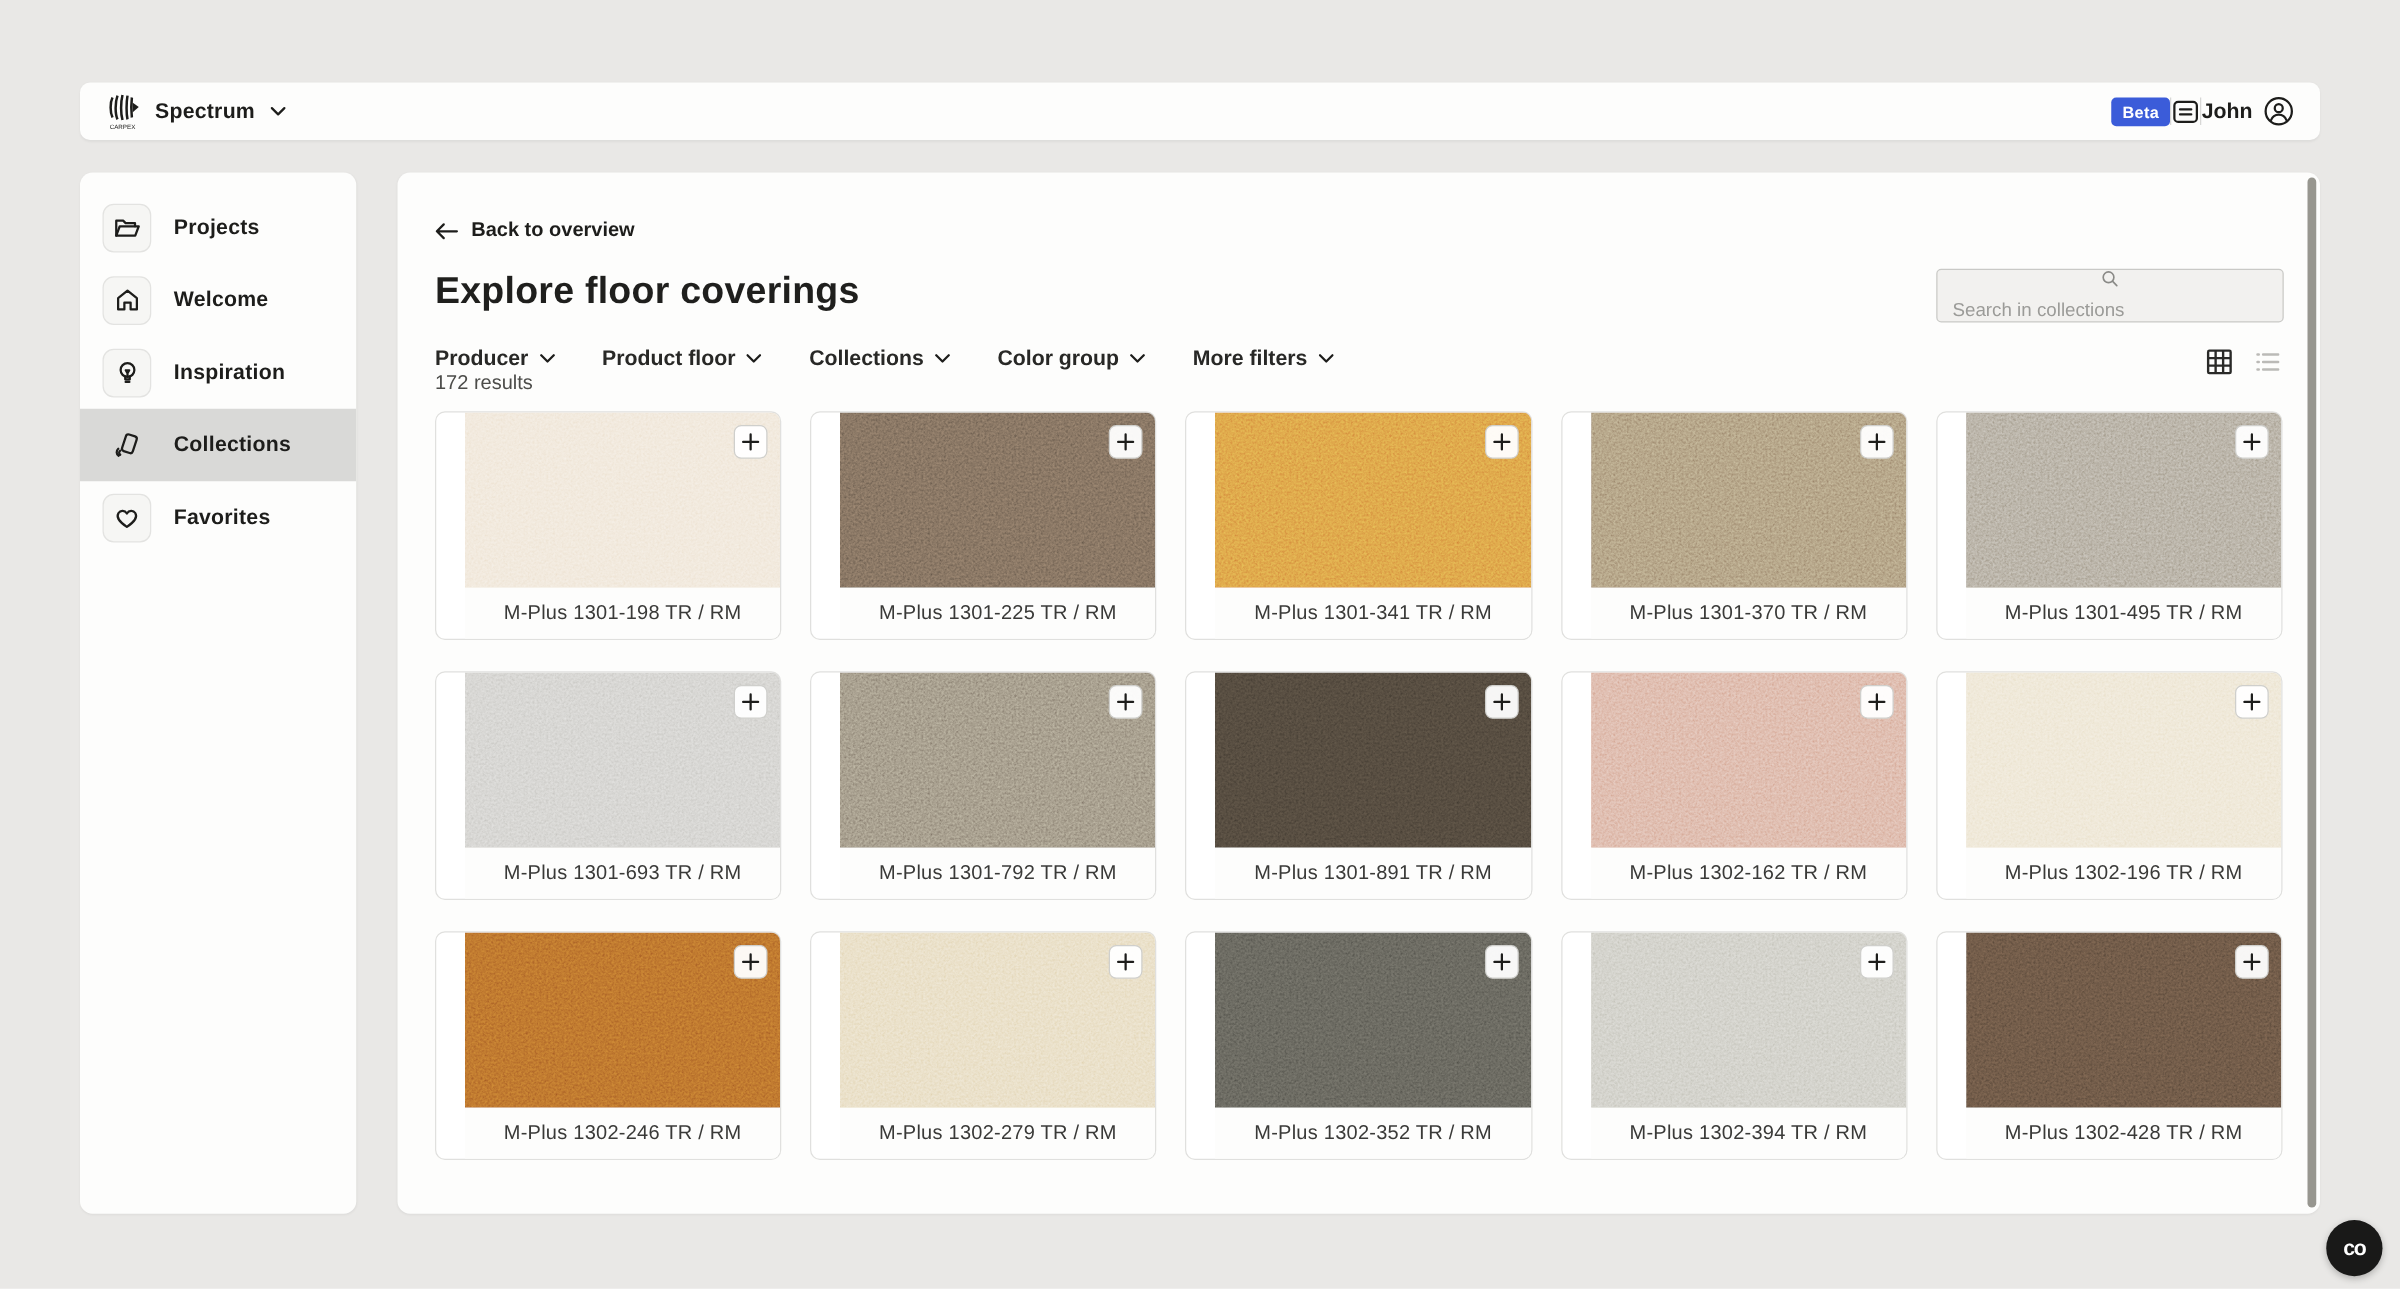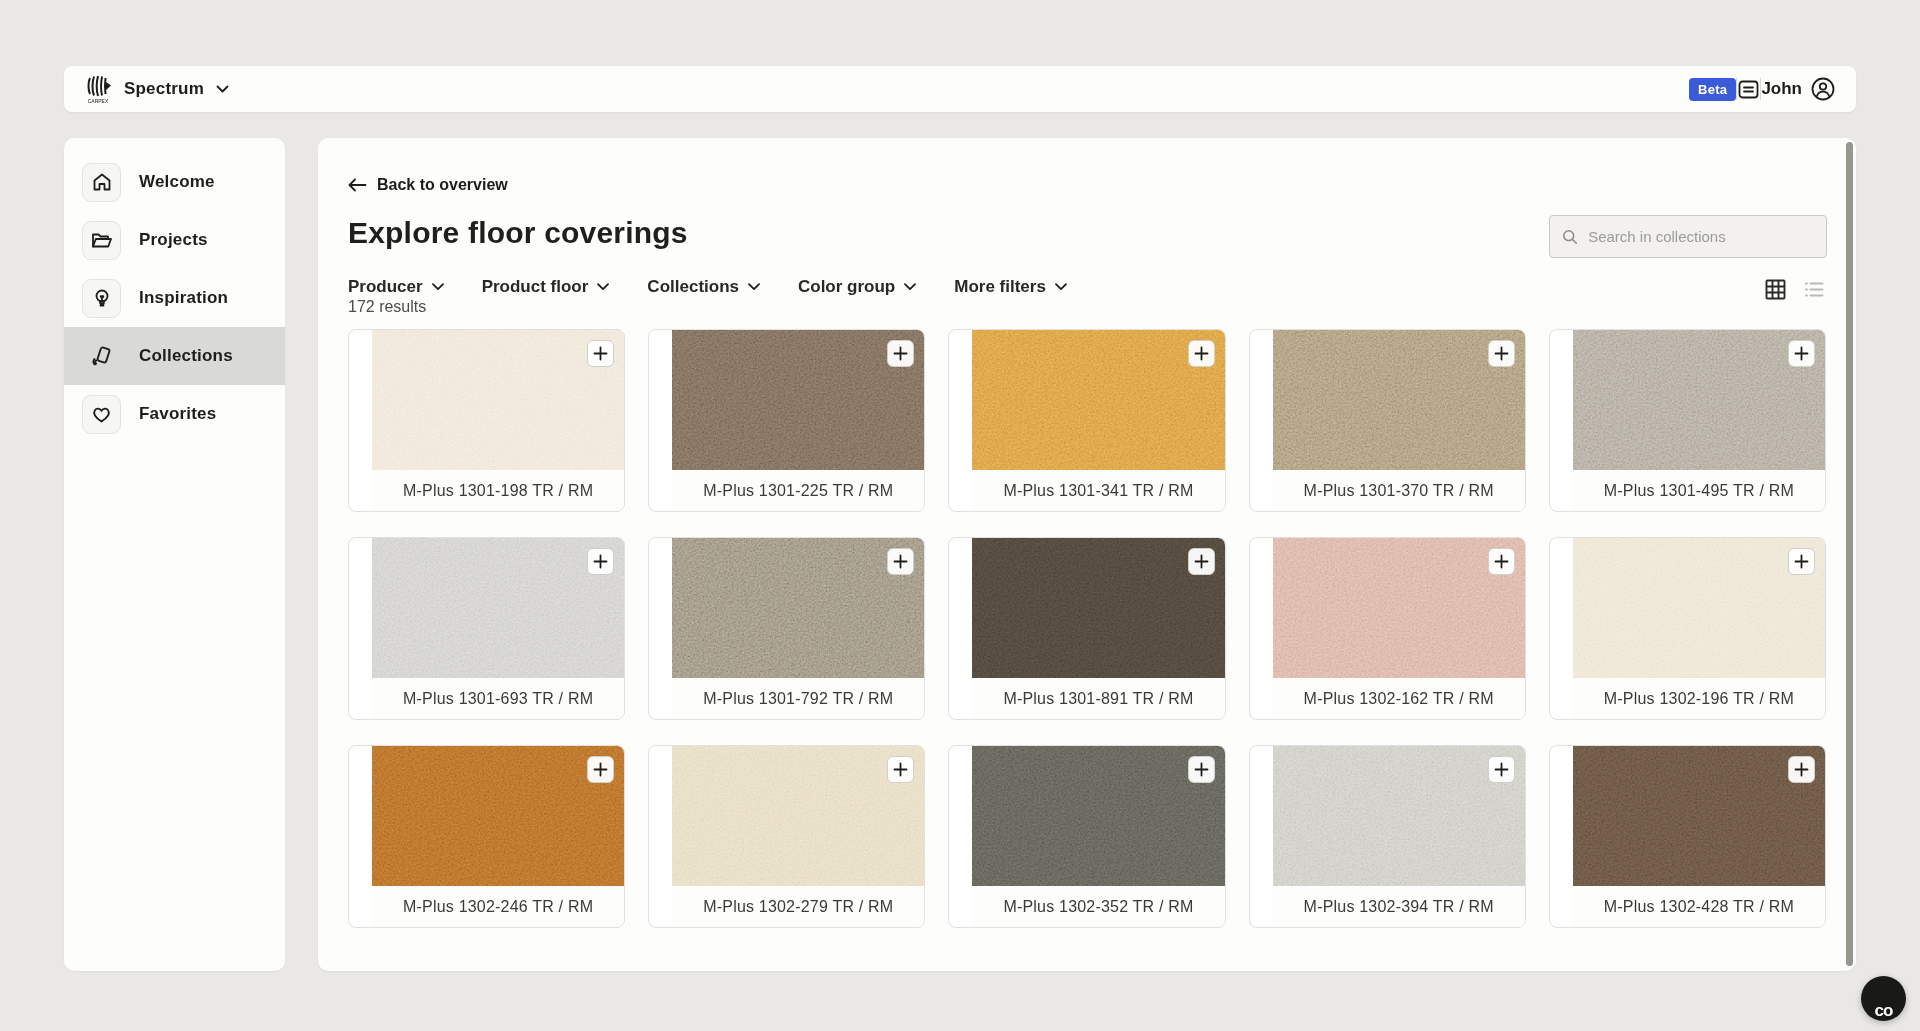--- a/index.html
+++ b/index.html
@@ -46,21 +46,21 @@
   
   .main {
     position:absolute; left:318px; top:138px; width:1538px; height:833px;
     border-radius:10px; padding:38px 30px 0; overflow:hidden;
   }
   .back-link { display:flex; align-items:center; gap:10px; font-weight:700; font-size:16px; cursor:pointer; width:max-content;justify-content:flex-end; }
   .page-title { margin-top:22px; font-size:30px; font-weight:700; height:36px; letter-spacing:.2px; color:#1f1f1d; }
   .search-box {
     position:absolute; top:77px; right:29px; width:278px; height:43px;
     background:#f2f1ef; border:1px solid #c9c9c6; border-radius:4px;
-    display:flex; align-items:center; padding:0 12px; gap:10px;
+    display:flex; align-items:center; padding:0 12px; gap:10px;flex-direction:column;
   }
   .search-box input {
     border:none; outline:none; background:transparent; font-size:15px; width:100%;
     font-family:"Liberation Sans", sans-serif; color:#3a3a38;
   }
   .search-box input::placeholder { color:#9b9b98; }
 
   .filter-row { margin-top:24px; display:flex; align-items:center; gap:38px; height:22px; }
   .filter { display:flex; align-items:center; gap:9px; font-weight:700; font-size:17px; cursor:pointer; color:#282826; }
   .view-toggles { position:absolute; right:30px; top:140px; display:flex; align-items:center; gap:16px; }
@@ -88,21 +88,21 @@
     font-size:16px; color:#3a3a38; background:#fdfdfc; letter-spacing:.2px;
   }
 
   .scrollbar-thumb {
     position:absolute; right:3px; top:4px; bottom:5px; width:7px;
     background:#97968f; border-radius:4px; cursor:pointer;
   }
 
   .co-button {
     position:absolute; left:1861px; top:976px; width:45px; height:45px; border-radius:50%;
-    background:#191918; color:#fff; display:flex; align-items:flex-end; justify-content:center;
+    background:#191918; color:#fff; display:flex; align-items:center; justify-content:center;
     font-weight:700; font-size:17px; letter-spacing:-1px; cursor:pointer;
     box-shadow:0 2px 6px rgba(0,0,0,.25);
   }
 
   svg.stroke { fill:none; stroke:#1d1d1b; stroke-width:1.8; stroke-linecap:round; stroke-linejoin:round; }
 </style>
 </head>
 <body>
 
 <svg width="0" height="0" style="position:absolute" aria-hidden="true">
@@ -150,34 +150,34 @@
         <circle cx="13" cy="10.5" r="3.2"></circle>
         <path d="M6.8 20.2 C8 16.8 10.3 15.6 13 15.6 C15.7 15.6 18 16.8 19.2 20.2"></path>
       </svg>
     </div>
   </div>
 </header>
 
 <nav class="sidebar card">
   <div class="side-item">
     <span class="icon-box">
-      <svg width="22" height="22" viewBox="0 0 22 22" class="stroke">
-          <path d="M3.5 9.5 L11 3.5 L18.5 9.5 V18.5 H13.5 V13 H8.5 V18.5 H3.5 Z"></path>
-        </svg>
-    </span>
-    <span class="side-label">Welcome</span>
-  </div>
-  <div class="side-item">
-    <span class="icon-box">
       <svg width="23" height="23" viewBox="0 0 23 23" class="stroke">
           <path d="M3 17.5 V5.5 H8.5 L10.5 7.5 H18 V10"></path>
           <path d="M3 17.5 L5.8 10 H21 L18.2 17.5 Z"></path>
         </svg>
     </span>
     <span class="side-label">Projects</span>
+  </div>
+  <div class="side-item">
+    <span class="icon-box">
+      <svg width="22" height="22" viewBox="0 0 22 22" class="stroke">
+          <path d="M3.5 9.5 L11 3.5 L18.5 9.5 V18.5 H13.5 V13 H8.5 V18.5 H3.5 Z"></path>
+        </svg>
+    </span>
+    <span class="side-label">Welcome</span>
   </div>
   <div class="side-item">
     <span class="icon-box">
       <svg width="22" height="22" viewBox="0 0 22 22" class="stroke">
           <circle cx="11" cy="9" r="5.5"></circle>
           <path d="M9.2 14 L9.2 16.5 H12.8 L12.8 14 M9.5 18.5 H12.5"></path>
           <path d="M11 11.5 L9.6 9.2 H12.4 L11 11.5 V14"></path>
         </svg>
     </span>
     <span class="side-label">Inspiration</span>

